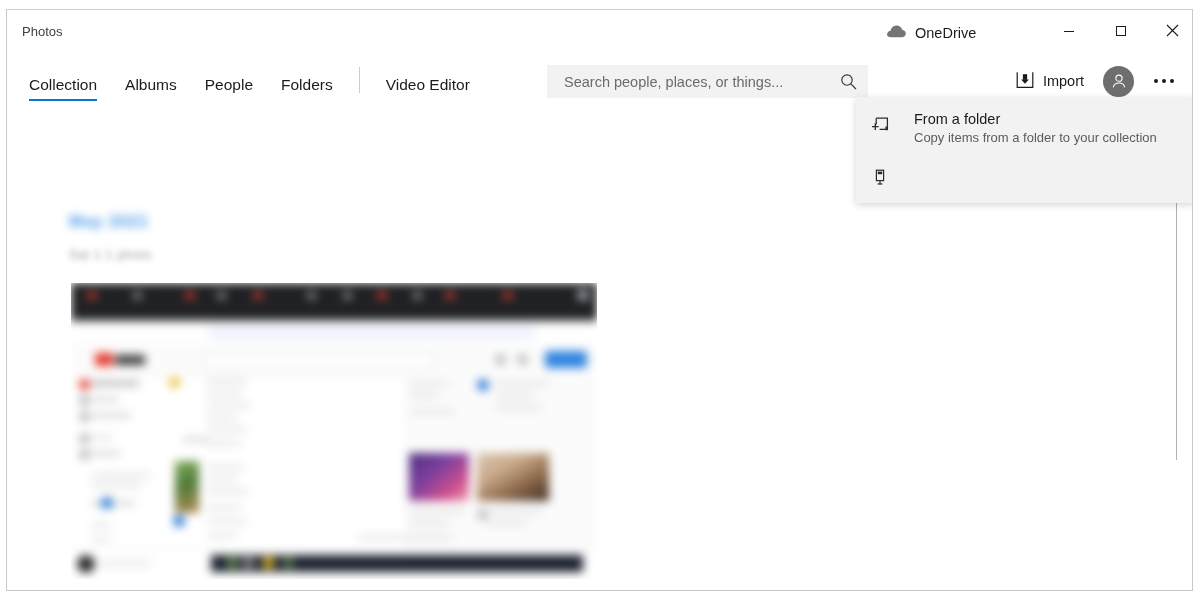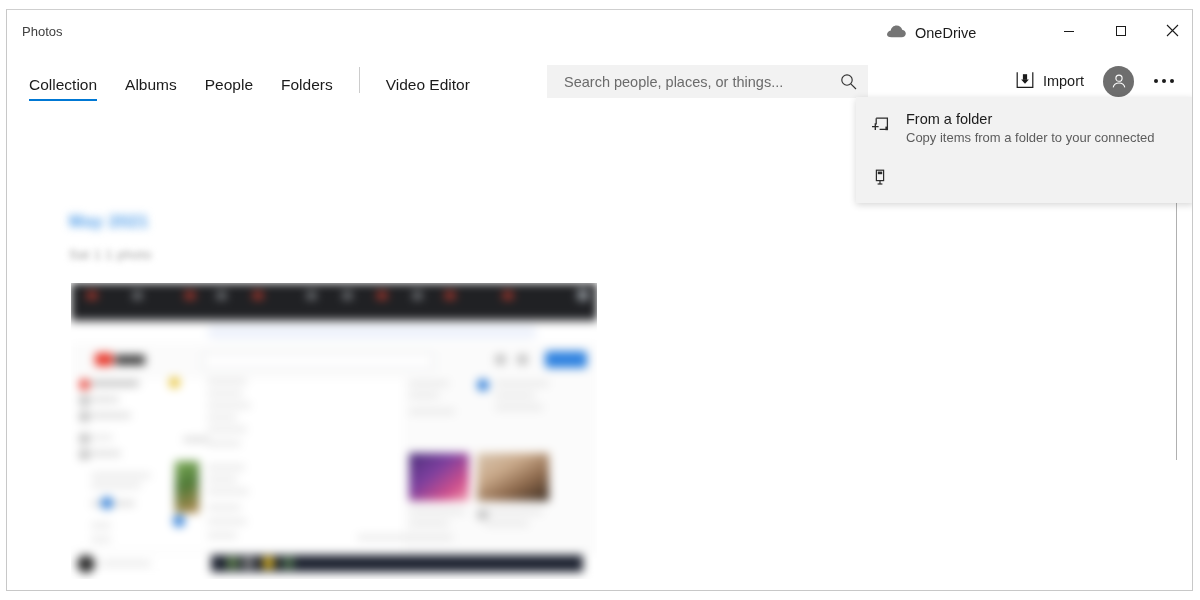--- a/index.html
+++ b/index.html
@@ -211,21 +211,21 @@
     width: 338px;
     background: #f2f2f2;
     box-shadow: 0 2px 7px rgba(0,0,0,0.16);
     z-index: 50;
     padding: 6px 0 8px 0;
     box-sizing: border-box;
   }
   .menu-item {
     display: flex;
     align-items: flex-start;
-    gap: 14px;
+    gap: 22px;
     padding: 7px 14px 8px 14px;
     cursor: default;
   }
   .menu-item .mi-icon {
     width: 22px;
     height: 22px;
     flex: 0 0 22px;
     display: flex;
     align-items: center;
     justify-content: center;
@@ -664,21 +664,21 @@
       <span class="mi-icon">
         <svg width="20" height="20" viewBox="0 0 20 20">
           <path d="M5.2 3.2 L16.4 3.2 L16.4 14.4 L8.6 14.4" fill="none" stroke="#2b2b2b" stroke-width="1.25"></path>
           <path d="M5.2 3.2 L5.2 9.6" fill="none" stroke="#2b2b2b" stroke-width="1.25"></path>
           <rect x="14.4" y="11.6" width="2.6" height="3.6" fill="#2b2b2b"></rect>
           <path d="M1.0 11.6 L7.6 11.6 M4.3 8.3 L4.3 14.9" stroke="#2b2b2b" stroke-width="1.35" fill="none"></path>
         </svg>
       </span>
       <span class="mi-text">
         <span class="mi-title">From a folder</span>
-        <span class="mi-sub">Copy items from a folder to your connected</span>
+        <span class="mi-sub">Copy items from a folder to your collection</span>
       </span>
     </div>
 
     <div class="menu-item">
       <span class="mi-icon">
         <svg width="20" height="20" viewBox="0 0 20 20">
           <rect x="5.4" y="4.2" width="7.2" height="10.4" fill="none" stroke="#2b2b2b" stroke-width="1.2"></rect>
           <rect x="6.8" y="5.6" width="4.4" height="2.6" fill="#2b2b2b"></rect>
           <path d="M9 14.6 L9 18" stroke="#2b2b2b" stroke-width="1.2" fill="none"></path>
           <path d="M6.6 18 L11.4 18" stroke="#2b2b2b" stroke-width="1.2" fill="none"></path>

